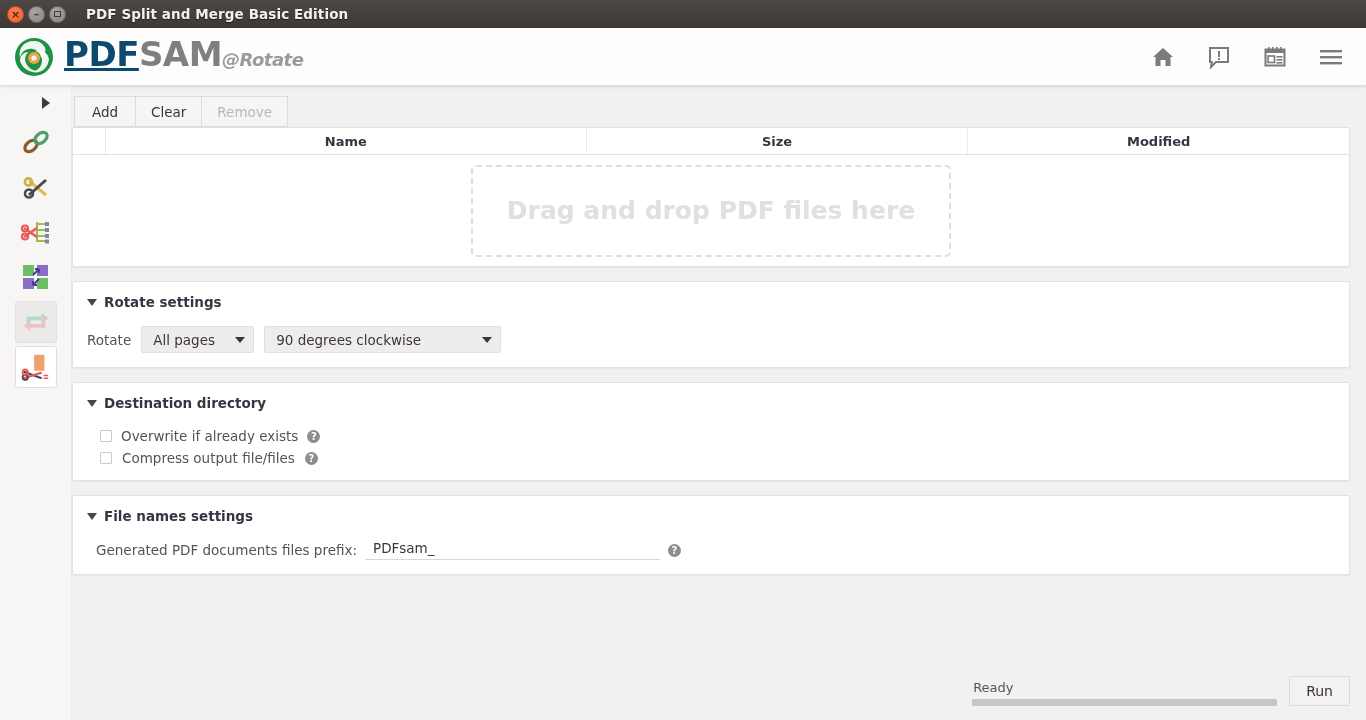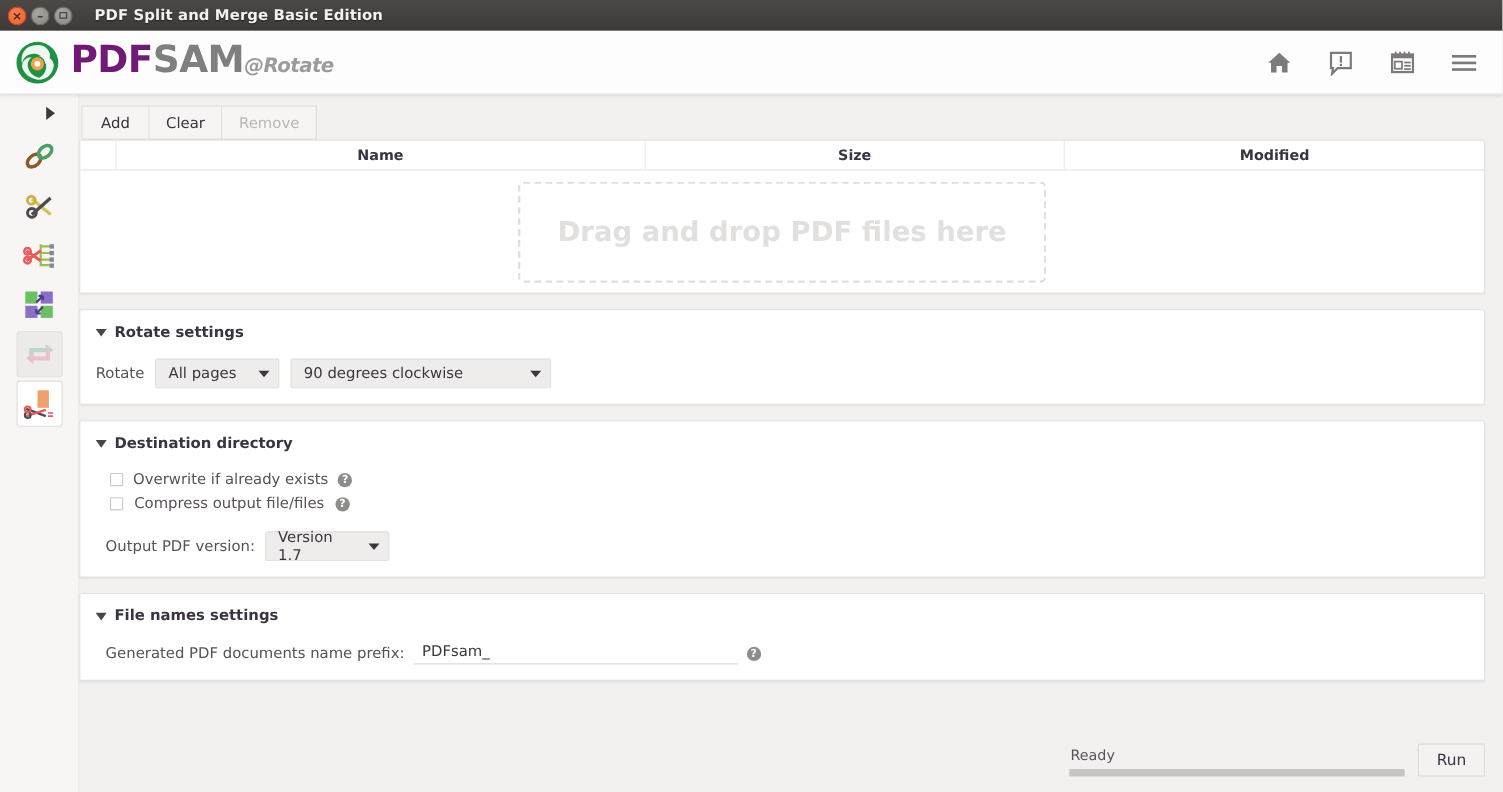--- a/index.html
+++ b/index.html
@@ -37,21 +37,21 @@
     height: 58px; background: #fdfdfd;
     display: flex; align-items: center;
     padding: 0 22px 0 14px;
     border-bottom: 1px solid #e2e0de;
     box-shadow: 0 1px 3px rgba(0,0,0,.10);
     position: relative; z-index: 4;
   }
   .brand { display: flex; align-items: baseline; }
   .logo { width: 40px; height: 40px; align-self: center; margin-right: 10px; }
   .brandtext { font-size: 34px; font-weight: bold; letter-spacing: -.5px; line-height: 1; }
-  .brandtext .pdf { color: #701a75; }
+  .brandtext .pdf { color: #0c4a6e; text-decoration: underline; }
   .brandtext .sam { color: #7f7f7f; }
   .brandsuffix { font-size: 18px; color: #9b9b9b; font-style: italic; font-weight: bold; margin-left: 0; }
   .hdricons { margin-left: auto; display: flex; align-items: center; gap: 30px; }
   .hdricon { width: 26px; height: 26px; display: flex; align-items: center; justify-content: center; cursor: pointer; }
 
   
   .body { display: flex; height: calc(720px - 28px - 58px); }
 
   .sidebar {
     width: 72px; background: #f7f6f5;
@@ -351,36 +351,29 @@
         <span class="lbl">Overwrite if already exists</span>
         <span class="helpicon">?</span>
       </div>
 
       <div class="row" style="margin-top:6px; gap:10px; padding-left:13px;">
         <span class="chk"></span>
         <span class="lbl">Compress output file/files</span>
         <span class="helpicon">?</span>
       </div>
 
-      <div class="row" style="margin-top:17px; gap:9px; padding-left:9px;">
-        <span class="lbl">Output PDF version:</span>
-        <div class="combo" style="width:113px;">
-          <span>Version 1.7</span>
-          <span class="tri-sm"></span>
-        </div>
-      </div>
     </div>
 
     <div class="panel">
       <div class="ptitle">
         <span class="tri-down"></span>
         <span>File names settings</span>
       </div>
       <div class="row" style="margin-top:16px; gap:8px; padding-left:9px;">
-        <span class="lbl">Generated PDF documents name prefix:</span>
+        <span class="lbl">Generated PDF documents files prefix:</span>
         <input class="prefixinput" type="text" value="PDFsam_" style="">
         <span class="helpicon">?</span>
       </div>
     </div>
 
     <div class="footer">
       <div class="progwrap">
         <div class="status">Ready</div>
         <div class="progbar" style="background: linear-gradient(to right, rgb(127, 174, 90) 0%, rgb(200, 198, 196) 0%);"></div>
       </div>

